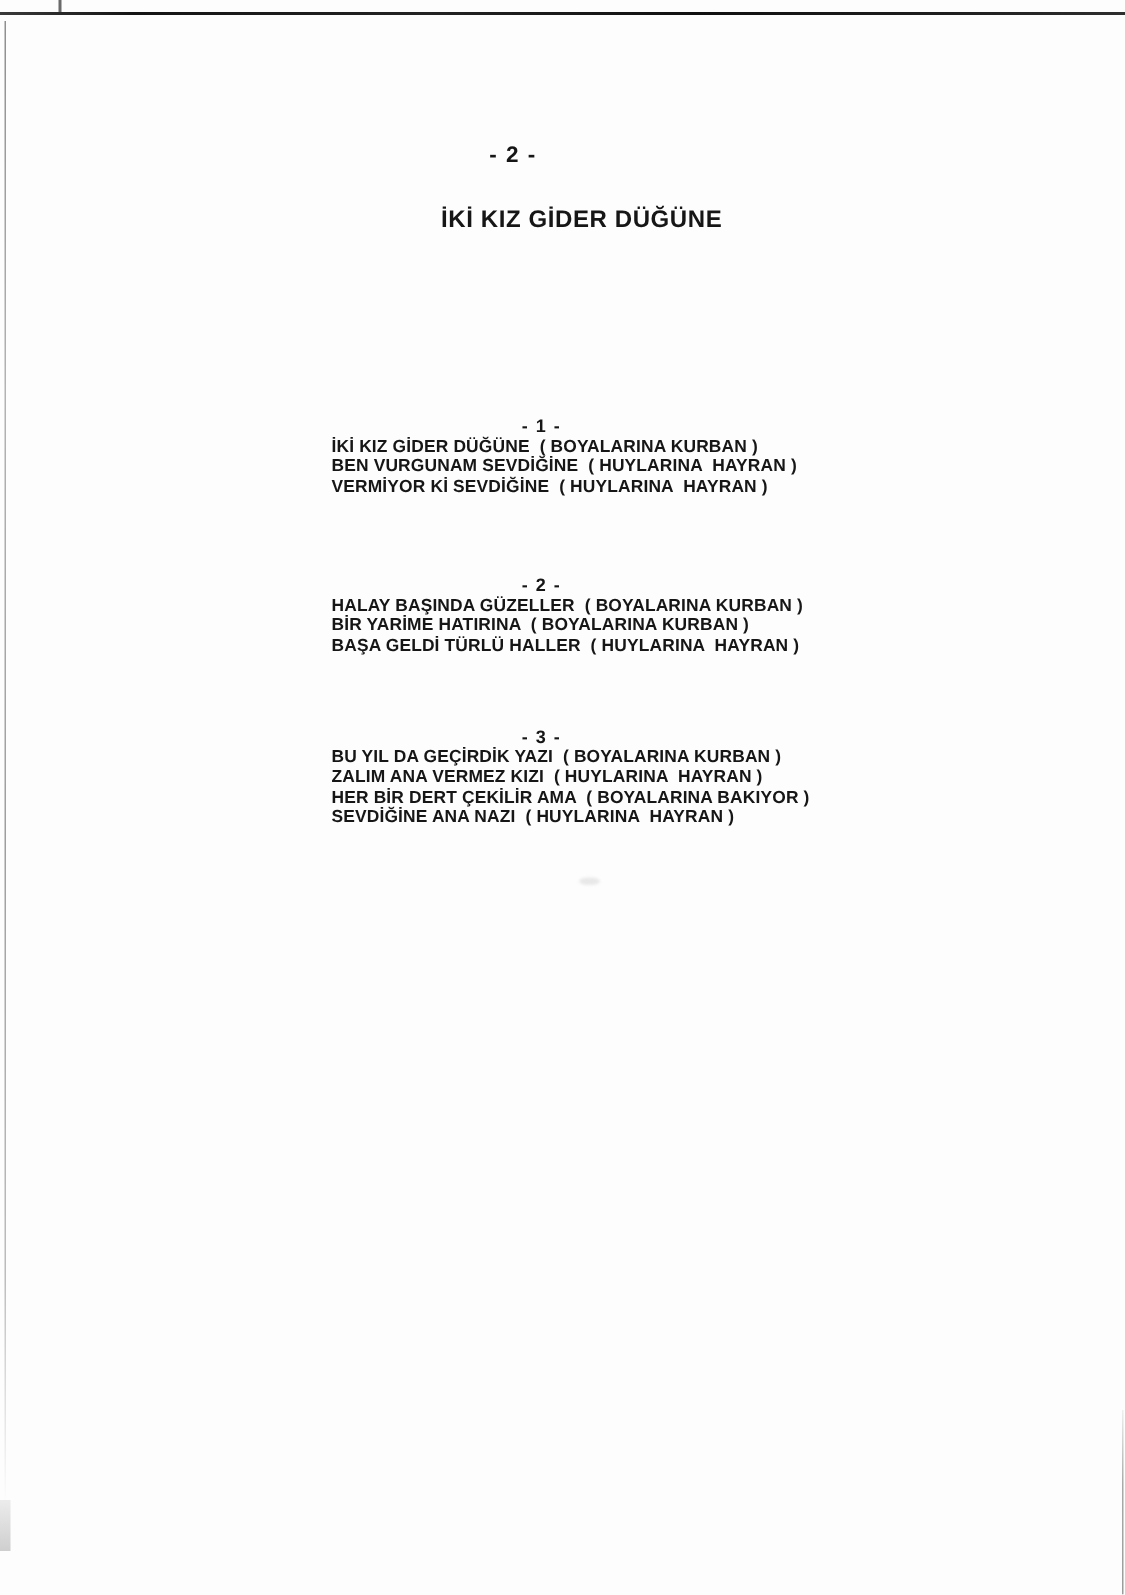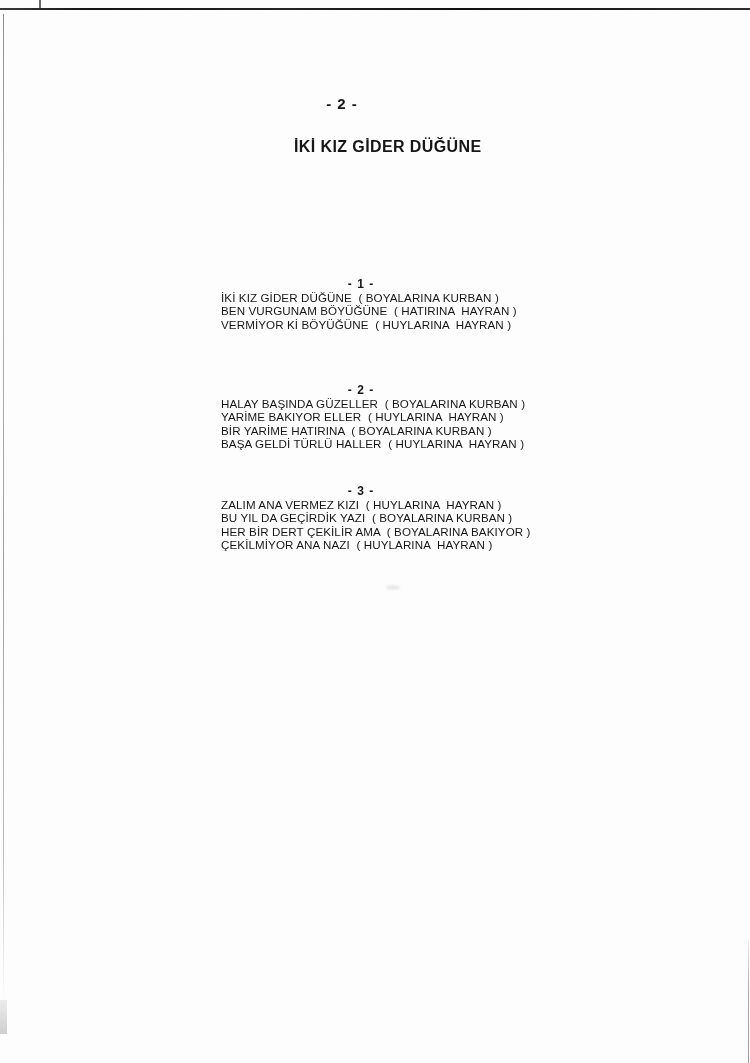--- a/index.html
+++ b/index.html
@@ -55,52 +55,51 @@
   .verse-2 { top: 383px; }
   .verse-3 { top: 484px; }
   .verse-label {
     display: block; width: 280px; height: 14px;
     text-align: center;
     font-size: 12px; font-weight: bold; letter-spacing: 1px;
     white-space: pre;
   }
   .verse-line {
     display: block; height: 13.4px;
-    font-size: 11.6px; font-weight: normal; letter-spacing: 0.1px;
+    font-size: 11.6px; font-weight: bold; letter-spacing: 0.1px;
     white-space: pre;
   }
 </style>
 </head>
 <body>
 
 <div class="scan-top-line"></div>
 <div class="scan-top-tick"></div>
 <div class="scan-left-line"></div>
 <div class="scan-left-smear"></div>
 <div class="scan-right-line"></div>
 <div class="scan-smudge"></div>
 
 <div class="page-number">- 2 -</div>
 
 <div class="doc-title">İKİ KIZ GİDER DÜĞÜNE</div>
 
 <div class="verse verse-1">
   <span class="verse-label">- 1 -</span>
   <span class="verse-line">İKİ KIZ GİDER DÜĞÜNE  ( BOYALARINA KURBAN )</span>
-  <span class="verse-line">BEN VURGUNAM BÖYÜĞÜNE  ( HATIRINA  HAYRAN )</span>
-  <span class="verse-line">VERMİYOR Kİ BÖYÜĞÜNE  ( HUYLARINA  HAYRAN )</span>
+  <span class="verse-line">BEN VURGUNAM SEVDİĞİNE  ( HUYLARINA  HAYRAN )</span>
+  <span class="verse-line">VERMİYOR Kİ SEVDİĞİNE  ( HUYLARINA  HAYRAN )</span>
 </div>
 
 <div class="verse verse-2">
   <span class="verse-label">- 2 -</span>
   <span class="verse-line">HALAY BAŞINDA GÜZELLER  ( BOYALARINA KURBAN )</span>
-  <span class="verse-line">YARİME BAKIYOR ELLER  ( HUYLARINA  HAYRAN )</span>
   <span class="verse-line">BİR YARİME HATIRINA  ( BOYALARINA KURBAN )</span>
   <span class="verse-line">BAŞA GELDİ TÜRLÜ HALLER  ( HUYLARINA  HAYRAN )</span>
 </div>
 
 <div class="verse verse-3">
   <span class="verse-label">- 3 -</span>
+  <span class="verse-line">BU YIL DA GEÇİRDİK YAZI  ( BOYALARINA KURBAN )</span>
   <span class="verse-line">ZALIM ANA VERMEZ KIZI  ( HUYLARINA  HAYRAN )</span>
-  <span class="verse-line">BU YIL DA GEÇİRDİK YAZI  ( BOYALARINA KURBAN )</span>
   <span class="verse-line">HER BİR DERT ÇEKİLİR AMA  ( BOYALARINA BAKIYOR )</span>
-  <span class="verse-line">ÇEKİLMİYOR ANA NAZI  ( HUYLARINA  HAYRAN )</span>
+  <span class="verse-line">SEVDİĞİNE ANA NAZI  ( HUYLARINA  HAYRAN )</span>
 </div>
 
 </body></html>

